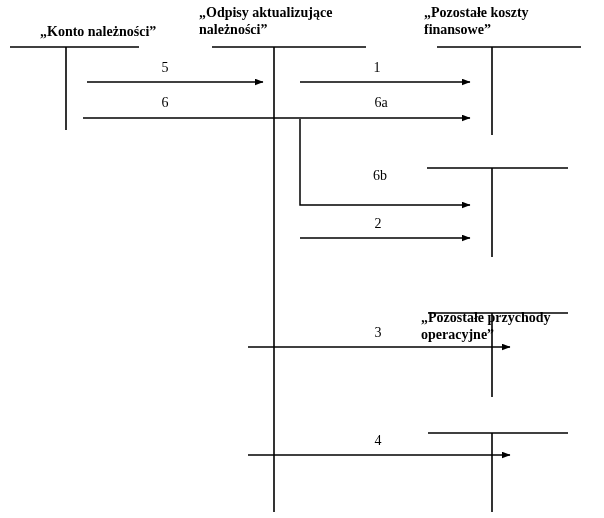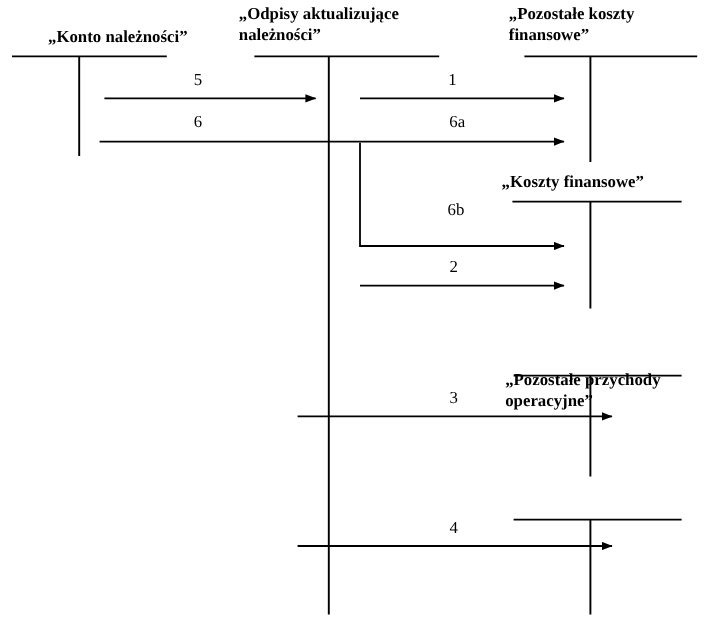--- a/index.html
+++ b/index.html
@@ -92,21 +92,20 @@
   </svg>
 
   <div class="acct-title" style="left:0px; top:23px; width:149px;margin-left:40px;">„Konto należności”</div>
 
   <div class="acct-title" style="left:199px; top:4px; width:180px;">„Odpisy aktualizujące
 należności”</div>
 
   <div class="acct-title" style="left:424px; top:4px; width:160px;">„Pozostałe koszty
 finansowe”</div>
 
-  <div class="acct-title" style="left:418px; top:144px; width:160px;">„Koszty finansowe”</div>
 
   <div class="acct-title" style="left:421px; top:266px; width:160px;margin-top:43px;">„Pozostałe przychody
 operacyjne”</div>
 
 
   <div class="flow-label" style="left:150px; top:60px; width:30px;">5</div>
 
   <div class="flow-label" style="left:362px; top:60px; width:30px;">1</div>
 
   <div class="flow-label" style="left:150px; top:95px; width:30px;">6</div>

